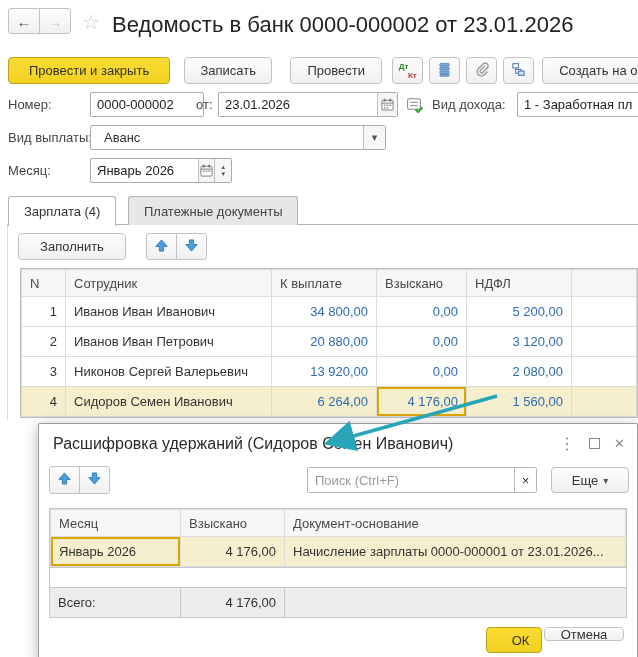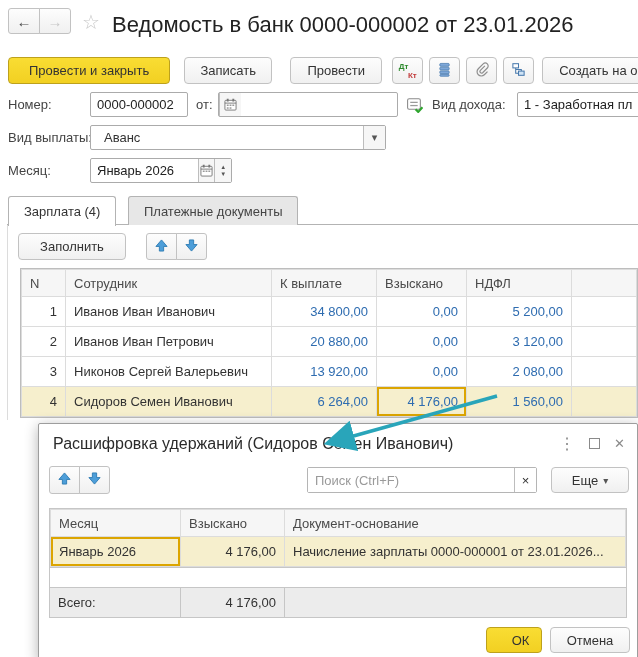--- a/index.html
+++ b/index.html
@@ -139,25 +139,26 @@
             <rect x="8" y="9.7" width="6" height="4.5" fill="#cfe3f5"></rect>
             <path d="M5 6.3 V12 H8 M11 9.7 V8 H5"></path>
           </svg>
       </span>
     </div>
     <div style="width:8px;"></div>
     <div class="btn clip-btn">Создать на о</div>
   </div>
 
   <div class="lbl" style="left:8px; top:92px;">Номер:</div>
-  <div class="field" style="left:90px; top:92px; width:98px;">
+  <div class="field" style="left:90px; top:92px; width:114px;">
     <input value="0000-000002" style="">
   </div>
   <div class="lbl" style="left:196px; top:92px;">от:</div>
   <div class="field" style="left:218px; top:92px; width:180px;">
+    <input value="23.01.2026" style="">
     <span class="seg">
       <svg width="13" height="13" viewBox="0 0 14 14">
           <rect x="1" y="2.5" width="12" height="10.5" rx="1" fill="#fff" stroke="#777"></rect>
           <line x1="1" y1="5.5" x2="13" y2="5.5" stroke="#777"></line>
           <rect x="3" y="0.8" width="2" height="3" fill="#777"></rect>
           <rect x="9" y="0.8" width="2" height="3" fill="#777"></rect>
           <g fill="#999">
             <rect x="3" y="7" width="2" height="1.6"></rect>
             <rect x="6" y="7" width="2" height="1.6"></rect>
             <rect x="9" y="7" width="2" height="1.6"></rect>
@@ -339,21 +340,21 @@
       </table>
     </div>
     <div class="spacercol"></div>
     <div class="totalrow">
       <div>Всего:</div>
       <div style="justify-content:flex-end;">4 176,00</div>
       <div></div>
     </div>
 
     <div class="btn primary" style="position:absolute; right:95px; top:203px; width:56px; height:26px;">ОК</div>
-    <div class="btn" style="position:absolute; right:7px; top:203px; width:80px; height:26px;">Отмена</div>
+    <div class="btn" style="position:absolute; right:13px; top:203px; width:80px; height:14px;">Отмена</div>
   </div>
 
   <svg class="annot" width="638" height="657" viewBox="0 0 638 657">
     <defs>
       <marker id="ah" markerWidth="9" markerHeight="9" refX="6.5" refY="4.5" orient="auto">
         <path d="M0,0 L9,4.5 L0,9 z" fill="#29a5ba"></path>
       </marker>
     </defs>
     <line x1="497" y1="396" x2="332" y2="442" stroke="#29a5ba" stroke-width="3.5" marker-end="url(#ah)"></line>
   </svg>

